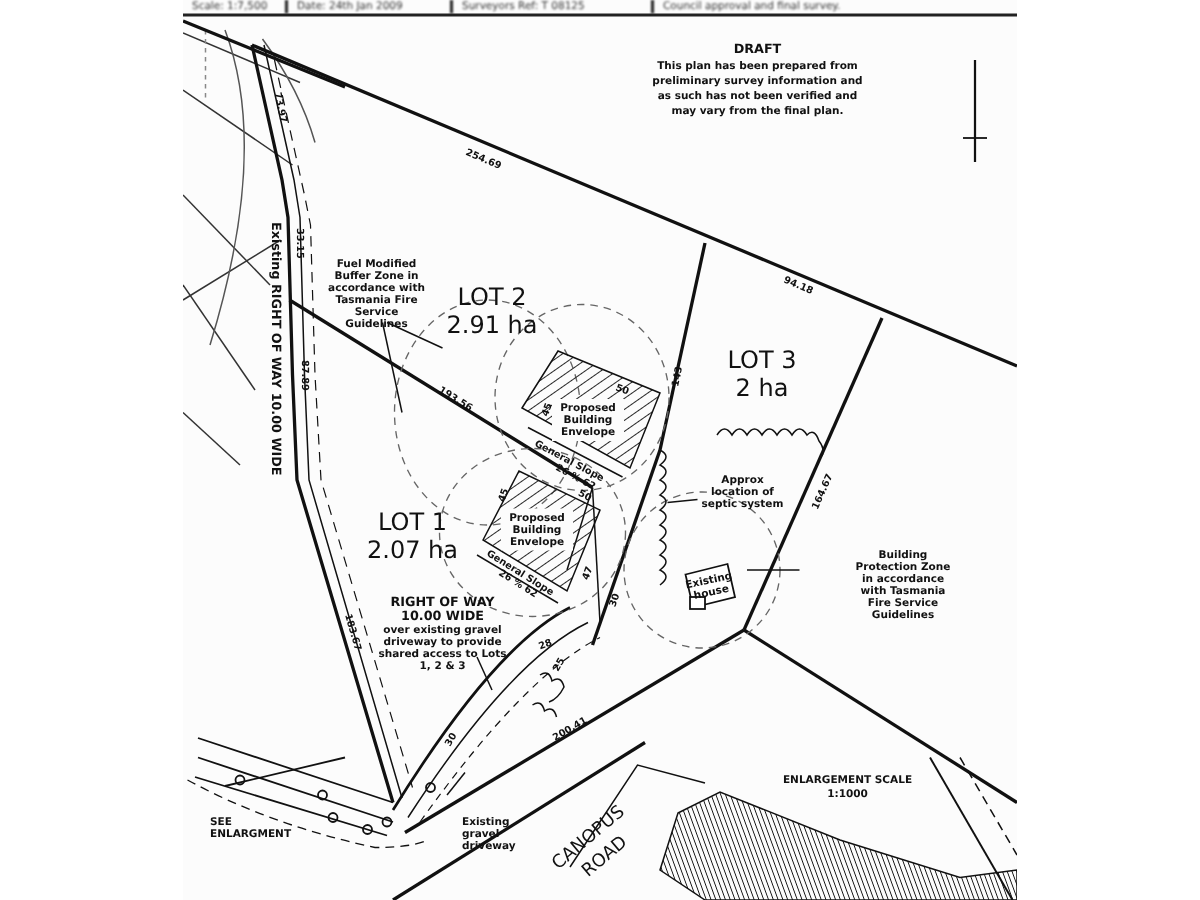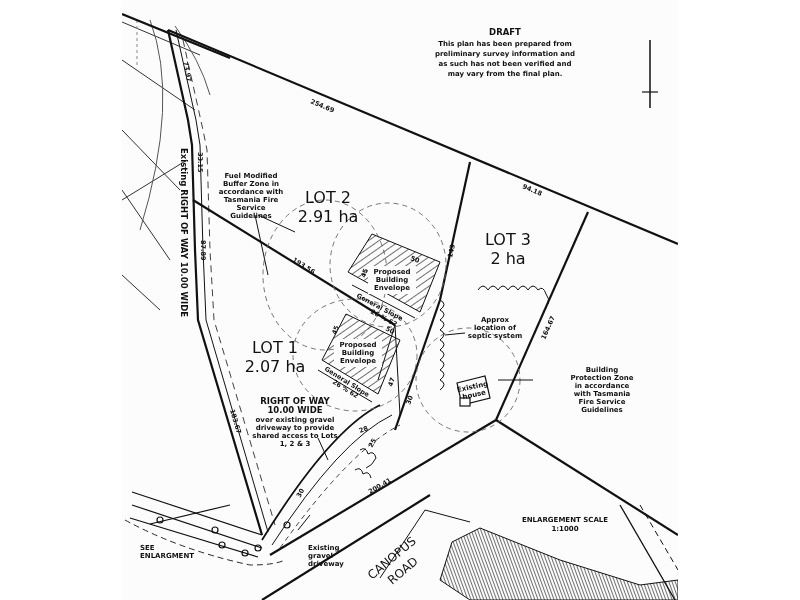--- a/index.html
+++ b/index.html
@@ -16,20 +16,26 @@
   .dim { font-size: 6.5px; font-weight: bold; }
   .draft { font-weight: bold; font-size: 8.5px; }
 </style>
 </head>
 <body>
 
 <div class="bg-left"></div>
 <div class="bg-right"></div>
 
 <div class="sheet">
+  <div class="titlebar">
+    <div class="cell" style="width:56px">Scale: 1:7,500</div>
+    <div class="cell" style="width:96px">Date: 24th Jan 2009</div>
+    <div class="cell" style="width:120px">Surveyors Ref: T 08125</div>
+    <div class="cell" style="border-right:none">Council approval and final survey.</div>
+  </div>
 
   <svg width="556" height="600" viewBox="122 0 556 600">
     <defs>
       <pattern id="hatch" patternUnits="userSpaceOnUse" width="6" height="6" patternTransform="rotate(55)">
         <line x1="0" y1="0" x2="0" y2="6" stroke="#222" stroke-width="1.3"></line>
       </pattern>
       <pattern id="dense" patternUnits="userSpaceOnUse" width="3" height="3" patternTransform="rotate(-20)">
         <line x1="0" y1="0" x2="0" y2="3" stroke="#111" stroke-width="1.2"></line>
       </pattern>
     </defs>

